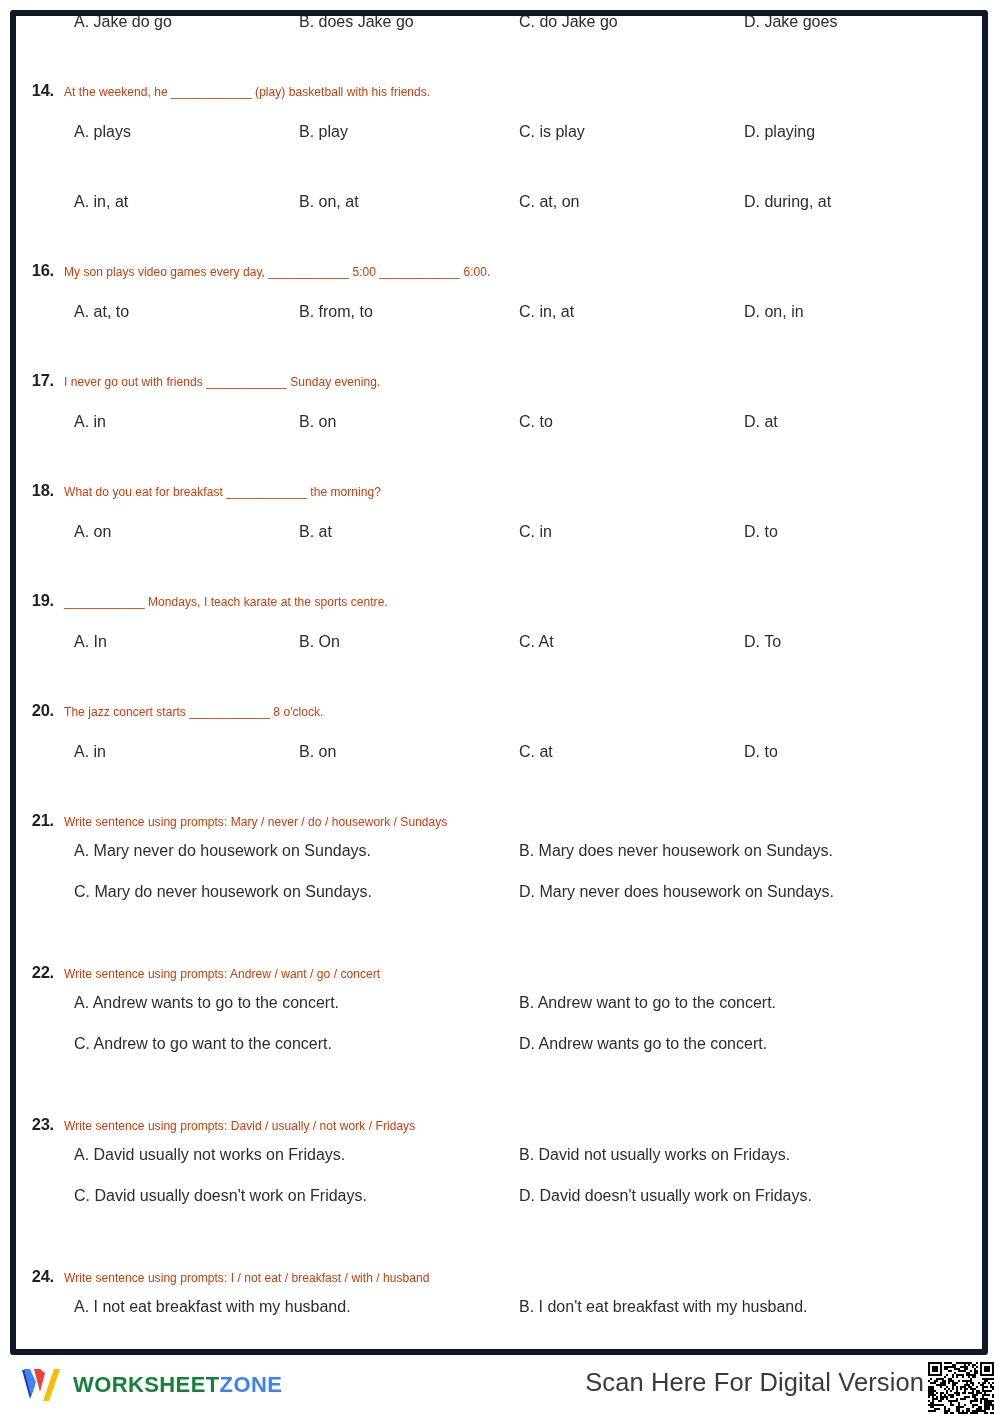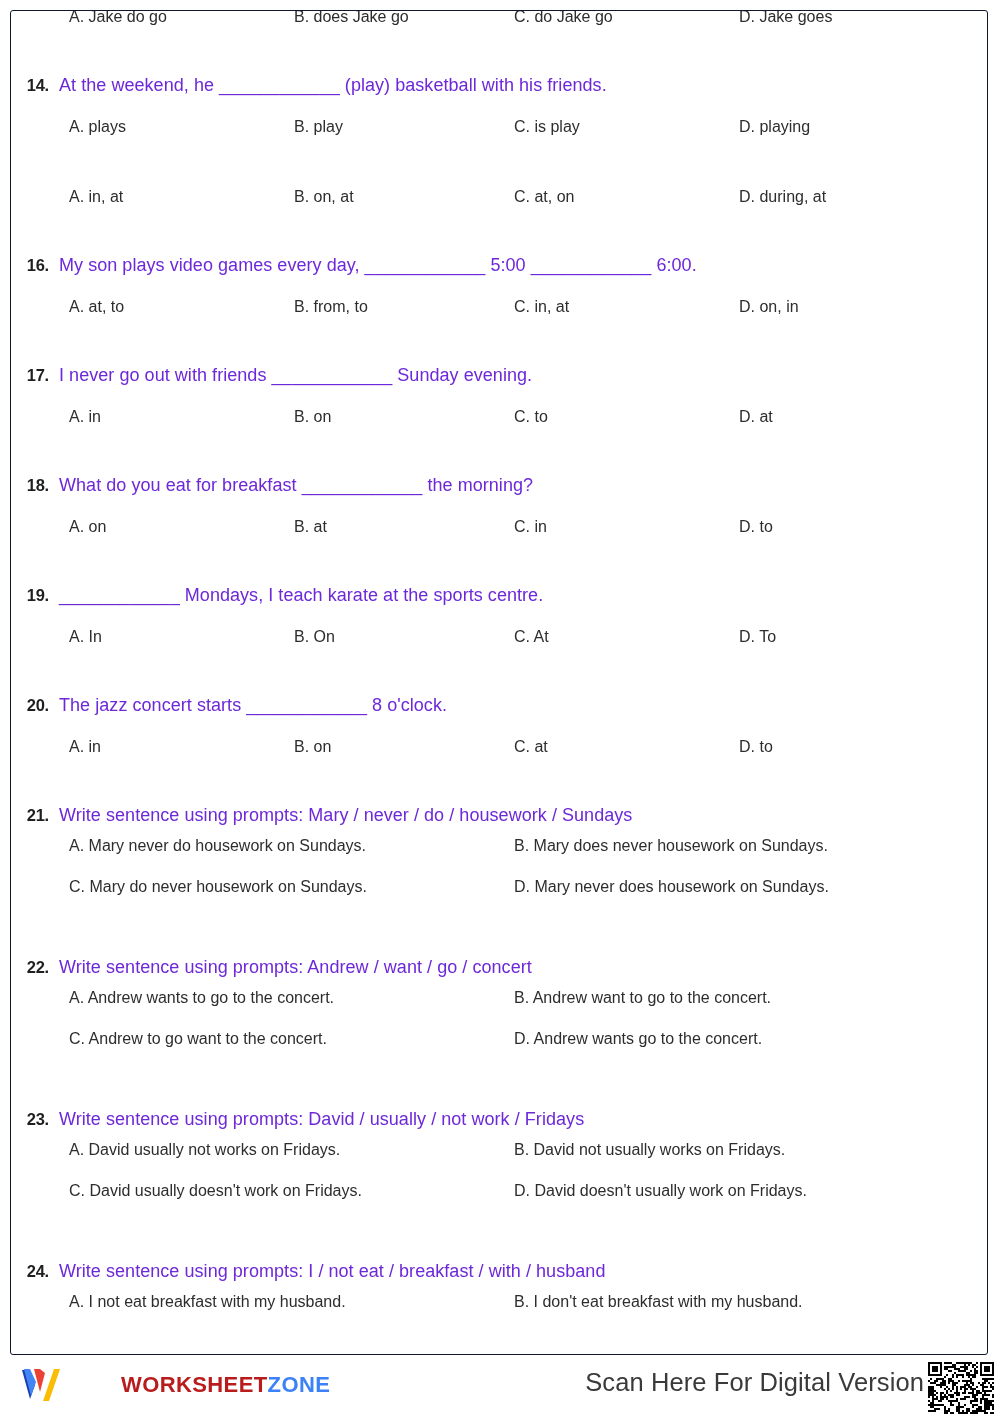--- a/index.html
+++ b/index.html
@@ -16,21 +16,21 @@
     position: relative;
     overflow: hidden;
   }
 
   #page {
     position: absolute;
     left: 10px;
     top: 10px;
     width: 978px;
     height: 1345px;
-    border: 1px solid #0f172a;
+    border: 6px solid #0f172a;
     border-radius: 3px;
     background: #ffffff;
     box-sizing: border-box;
     overflow: hidden;
   }
 
   #sheet {
     position: absolute;
     left: 0;
     top: -14px;
@@ -62,22 +62,22 @@
     font-size: 16.5px;
     color: #1f1f1f;
     text-align: right;
     padding-right: 10px;
     box-sizing: border-box;
     letter-spacing: -0.2px;
   }
 
   .qtext {
     flex: 1 1 auto;
-    font-size: 18px;
-    color: #6d28d9;
+    font-size: 12px;
+    color: #c2410c;
     letter-spacing: 0.05px;
   }
 
   
   .opts4 {
     display: flex;
     padding-left: 46px;
     box-sizing: border-box;
   }
   .opts4 .opt {
@@ -136,21 +136,21 @@
     height: 40px;
     position: relative;
     margin-right: 9px;
   }
 
   .logo-text {
     font-size: 22px;
     font-weight: 700;
     letter-spacing: 0.4px;
   }
-  .logo-text .w1 { color: #b91c1c; margin-left: 48px; }
+  .logo-text .w1 { color: #15803d; }
   .logo-text .w2 { color: #3b82f6; }
 
   #scan {
     position: absolute;
     right: 76px;
     top: 10px;
     font-size: 25.5px;
     color: #3a3a3a;
     letter-spacing: 0.1px;
     white-space: nowrap;

